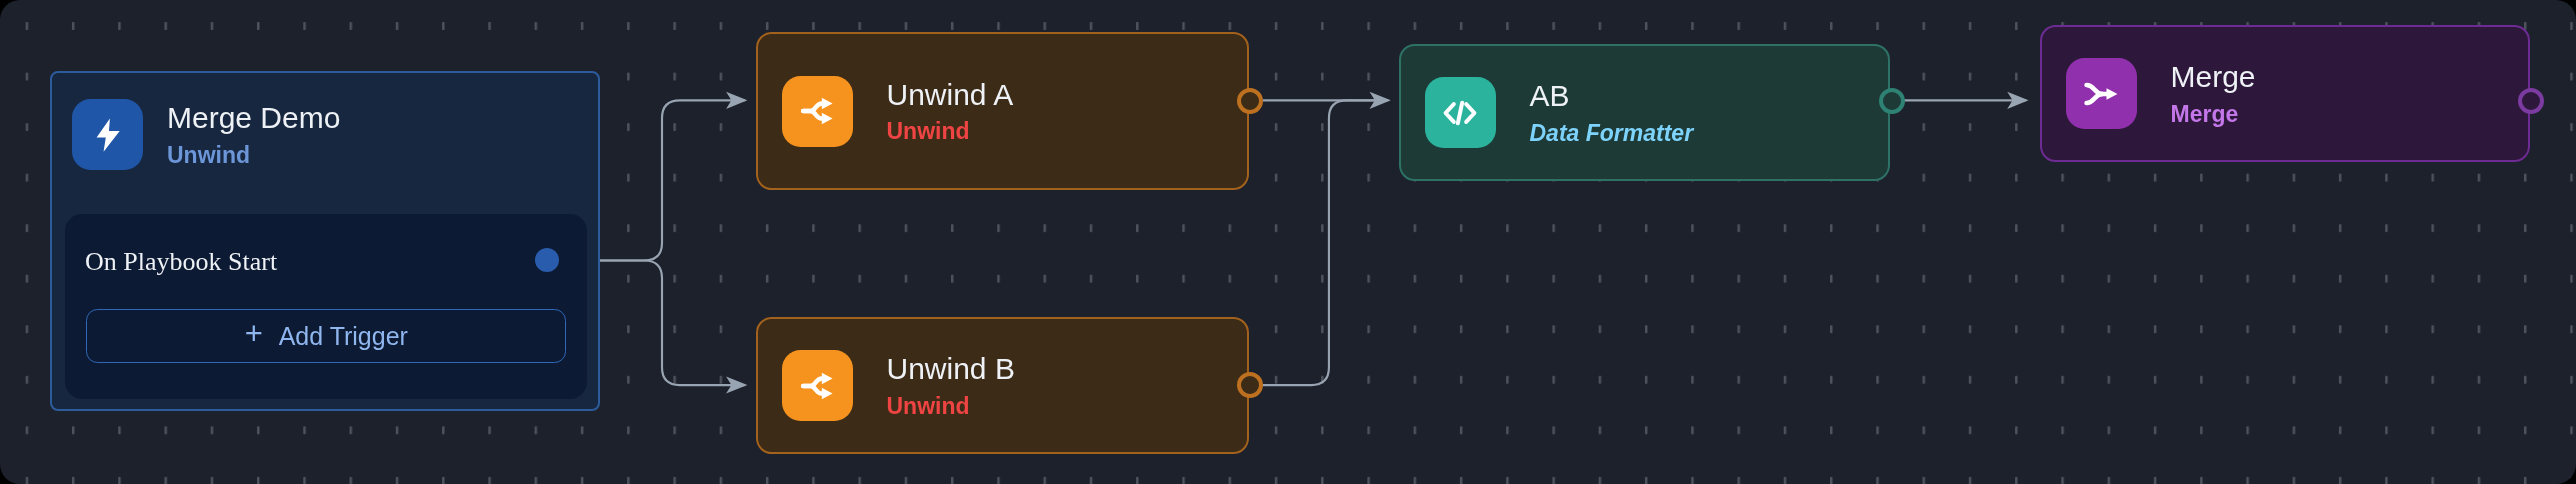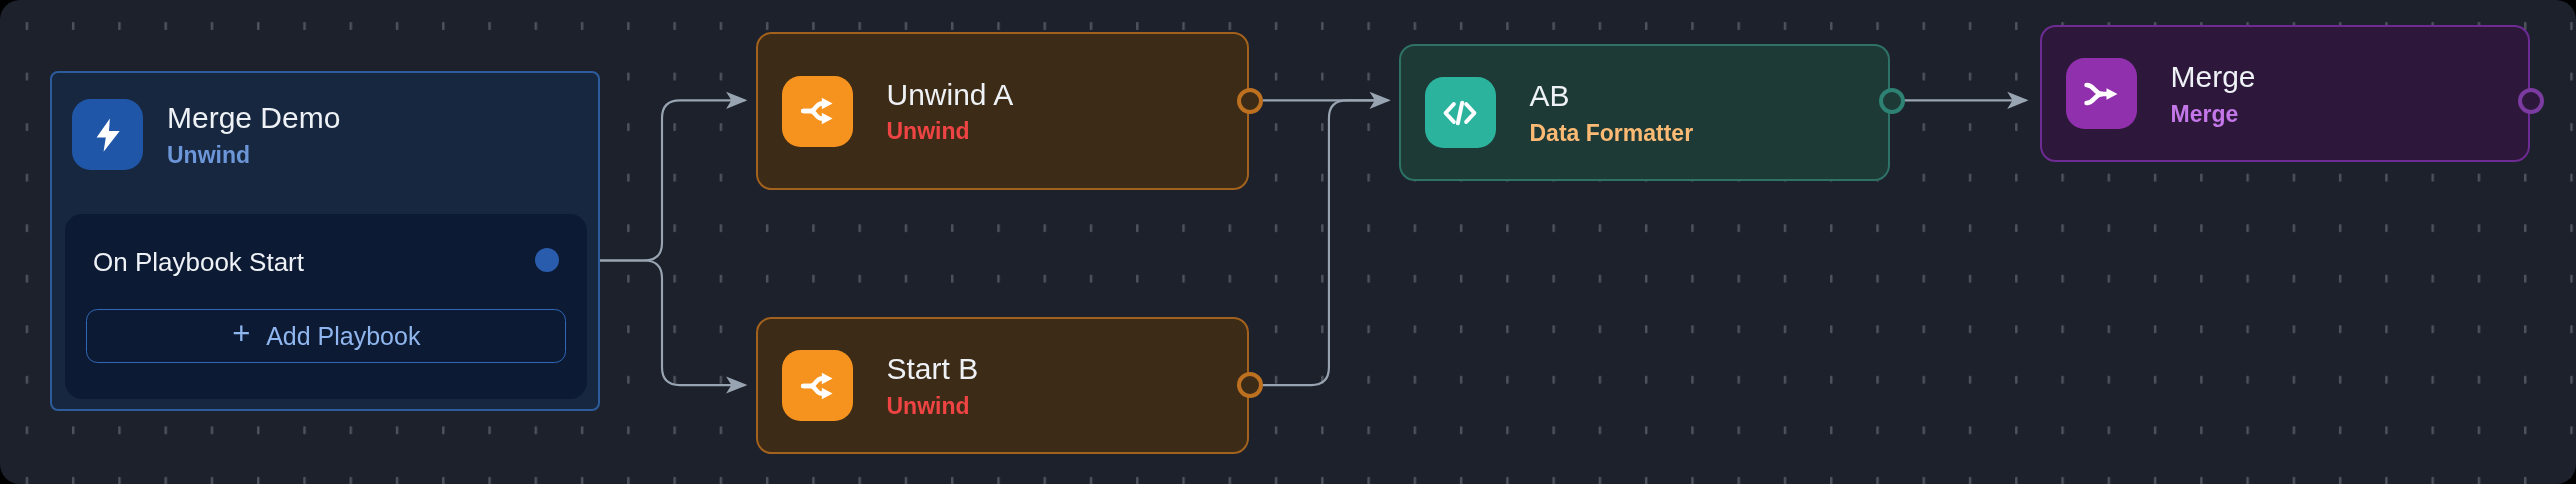--- a/index.html
+++ b/index.html
@@ -13,33 +13,33 @@
   .texts{display:flex;flex-direction:column;}
   .title{font-size:30px;color:#eef1f5;line-height:1.1;}
   .subtitle{font-size:23px;font-weight:bold;margin-top:8.5px;line-height:1.1;}
 
   .node-unwind{background:#3c2b16;border:2.1px solid #a2611c;}
   .node-unwind .iconbox{background:#f6921e;}
   .node-unwind .subtitle{color:#ef4444;}
 
   .node-formatter{background:#1d3a36;border:2.1px solid #2e7265;margin-top:12px;}
   .node-formatter .iconbox{background:#2bb39e;}
-  .node-formatter .subtitle{color:#fdba74;}
+  .node-formatter .subtitle{color:#7dd3fc;font-style:italic;}
 
   .node-merge{background:#2d183c;border:2.1px solid #6e2b93;}
   .node-merge .iconbox{background:#9130ad;}
   .node-merge .subtitle{color:#c477e8;}
 
   
   .node-trigger{position:absolute;left:50px;top:71px;width:550px;height:340px;background:#16273f;border:2.1px solid #2c5c9c;border-radius:8px;box-sizing:border-box;cursor:pointer;}
   .trigger-head{display:flex;align-items:center;gap:24px;padding:26px 20px 0 20px;}
   .trigger-head .iconbox{background:#2056a8;}
   .node-trigger .subtitle{color:#6d96d8;}
   .trigger-panel{position:absolute;left:13px;top:141px;width:522px;height:185px;background:#0d1a33;border-radius:17px;}
-  .trigger-item{position:absolute;left:28px;top:33px;font-size:26px;color:#eef1f5;}
+  .trigger-item{position:absolute;left:20px;top:33px;font-size:26px;color:#eef1f5;font-family:Liberation Serif, serif;}
   .add-trigger{position:absolute;left:21.4px;top:95px;width:480px;height:54px;box-sizing:border-box;background:transparent;border:1.8px solid #2f68b8;border-radius:11.4px;color:#8fb6ee;font-size:25px;display:flex;align-items:center;justify-content:center;gap:15.7px;font-family:"Liberation Sans",sans-serif;cursor:pointer;}
   .add-trigger .plus{font-size:31px;font-weight:300;line-height:1;position:relative;top:-2.1px;}
 
   
   .port{position:absolute;border-radius:50%;box-sizing:border-box;cursor:crosshair;}
   .port-dot{width:24px;height:24px;background:#2a5cad;}
   .port-ring{width:26px;height:26px;border:4.3px solid;}
   .ring-orange{border-color:#bc7020;background:#3c2b16;}
   .ring-teal{border-color:#2e8273;background:#1d3a36;}
   .ring-purple{border-color:#7b3ba0;background:#2d183c;}
@@ -82,21 +82,21 @@
       </div>
       <div class="texts">
         <div class="title">Merge Demo</div>
         <div class="subtitle">Unwind</div>
       </div>
     </div>
     <div class="trigger-panel">
       <div class="trigger-item">On Playbook Start</div>
       <div class="add-trigger">
         <span class="plus">+</span>
-        <span>Add Playbook</span>
+        <span>Add Trigger</span>
       </div>
     </div>
   </div>
   <div class="port port-dot" style="left:535px;top:248px;"></div>
 
   <div class="node node-unwind" style="left:756px;top:32px;width:493px;height:158px;">
     <div class="iconbox">
       <svg width="44" height="44" viewBox="0 0 32 32" fill="none" stroke="#fff" stroke-width="3.3" stroke-linecap="round">
         <path d="M6 16 H11 C15.5 16 14.8 10.5 19.5 10.5"></path>
         <path d="M6 16 H11 C15.5 16 14.8 21.5 19.5 21.5"></path>
@@ -114,21 +114,21 @@
   <div class="node node-unwind" style="left:756px;top:317px;width:493px;height:137px;">
     <div class="iconbox">
       <svg width="44" height="44" viewBox="0 0 32 32" fill="none" stroke="#fff" stroke-width="3.3" stroke-linecap="round">
         <path d="M6 16 H11 C15.5 16 14.8 10.5 19.5 10.5"></path>
         <path d="M6 16 H11 C15.5 16 14.8 21.5 19.5 21.5"></path>
         <polygon points="19.5,6.3 27.3,10.5 19.5,14.7" fill="#fff" stroke="none"></polygon>
         <polygon points="19.5,17.3 27.3,21.5 19.5,25.7" fill="#fff" stroke="none"></polygon>
       </svg>
     </div>
     <div class="texts">
-      <div class="title">Start B</div>
+      <div class="title">Unwind B</div>
       <div class="subtitle">Unwind</div>
     </div>
   </div>
   <div class="port port-ring ring-orange" style="left:1237px;top:372px;"></div>
 
   <div class="node node-formatter" style="left:1399px;top:32px;width:491px;height:137px;">
     <div class="iconbox">
       <svg width="44" height="44" viewBox="0 0 32 32" fill="none" stroke="#fff" stroke-width="2.9" stroke-linecap="round" stroke-linejoin="round">
         <path d="M11.5 9.5 L5.5 16 L11.5 22.5"></path>
         <path d="M20.5 9.5 L26.5 16 L20.5 22.5"></path>

